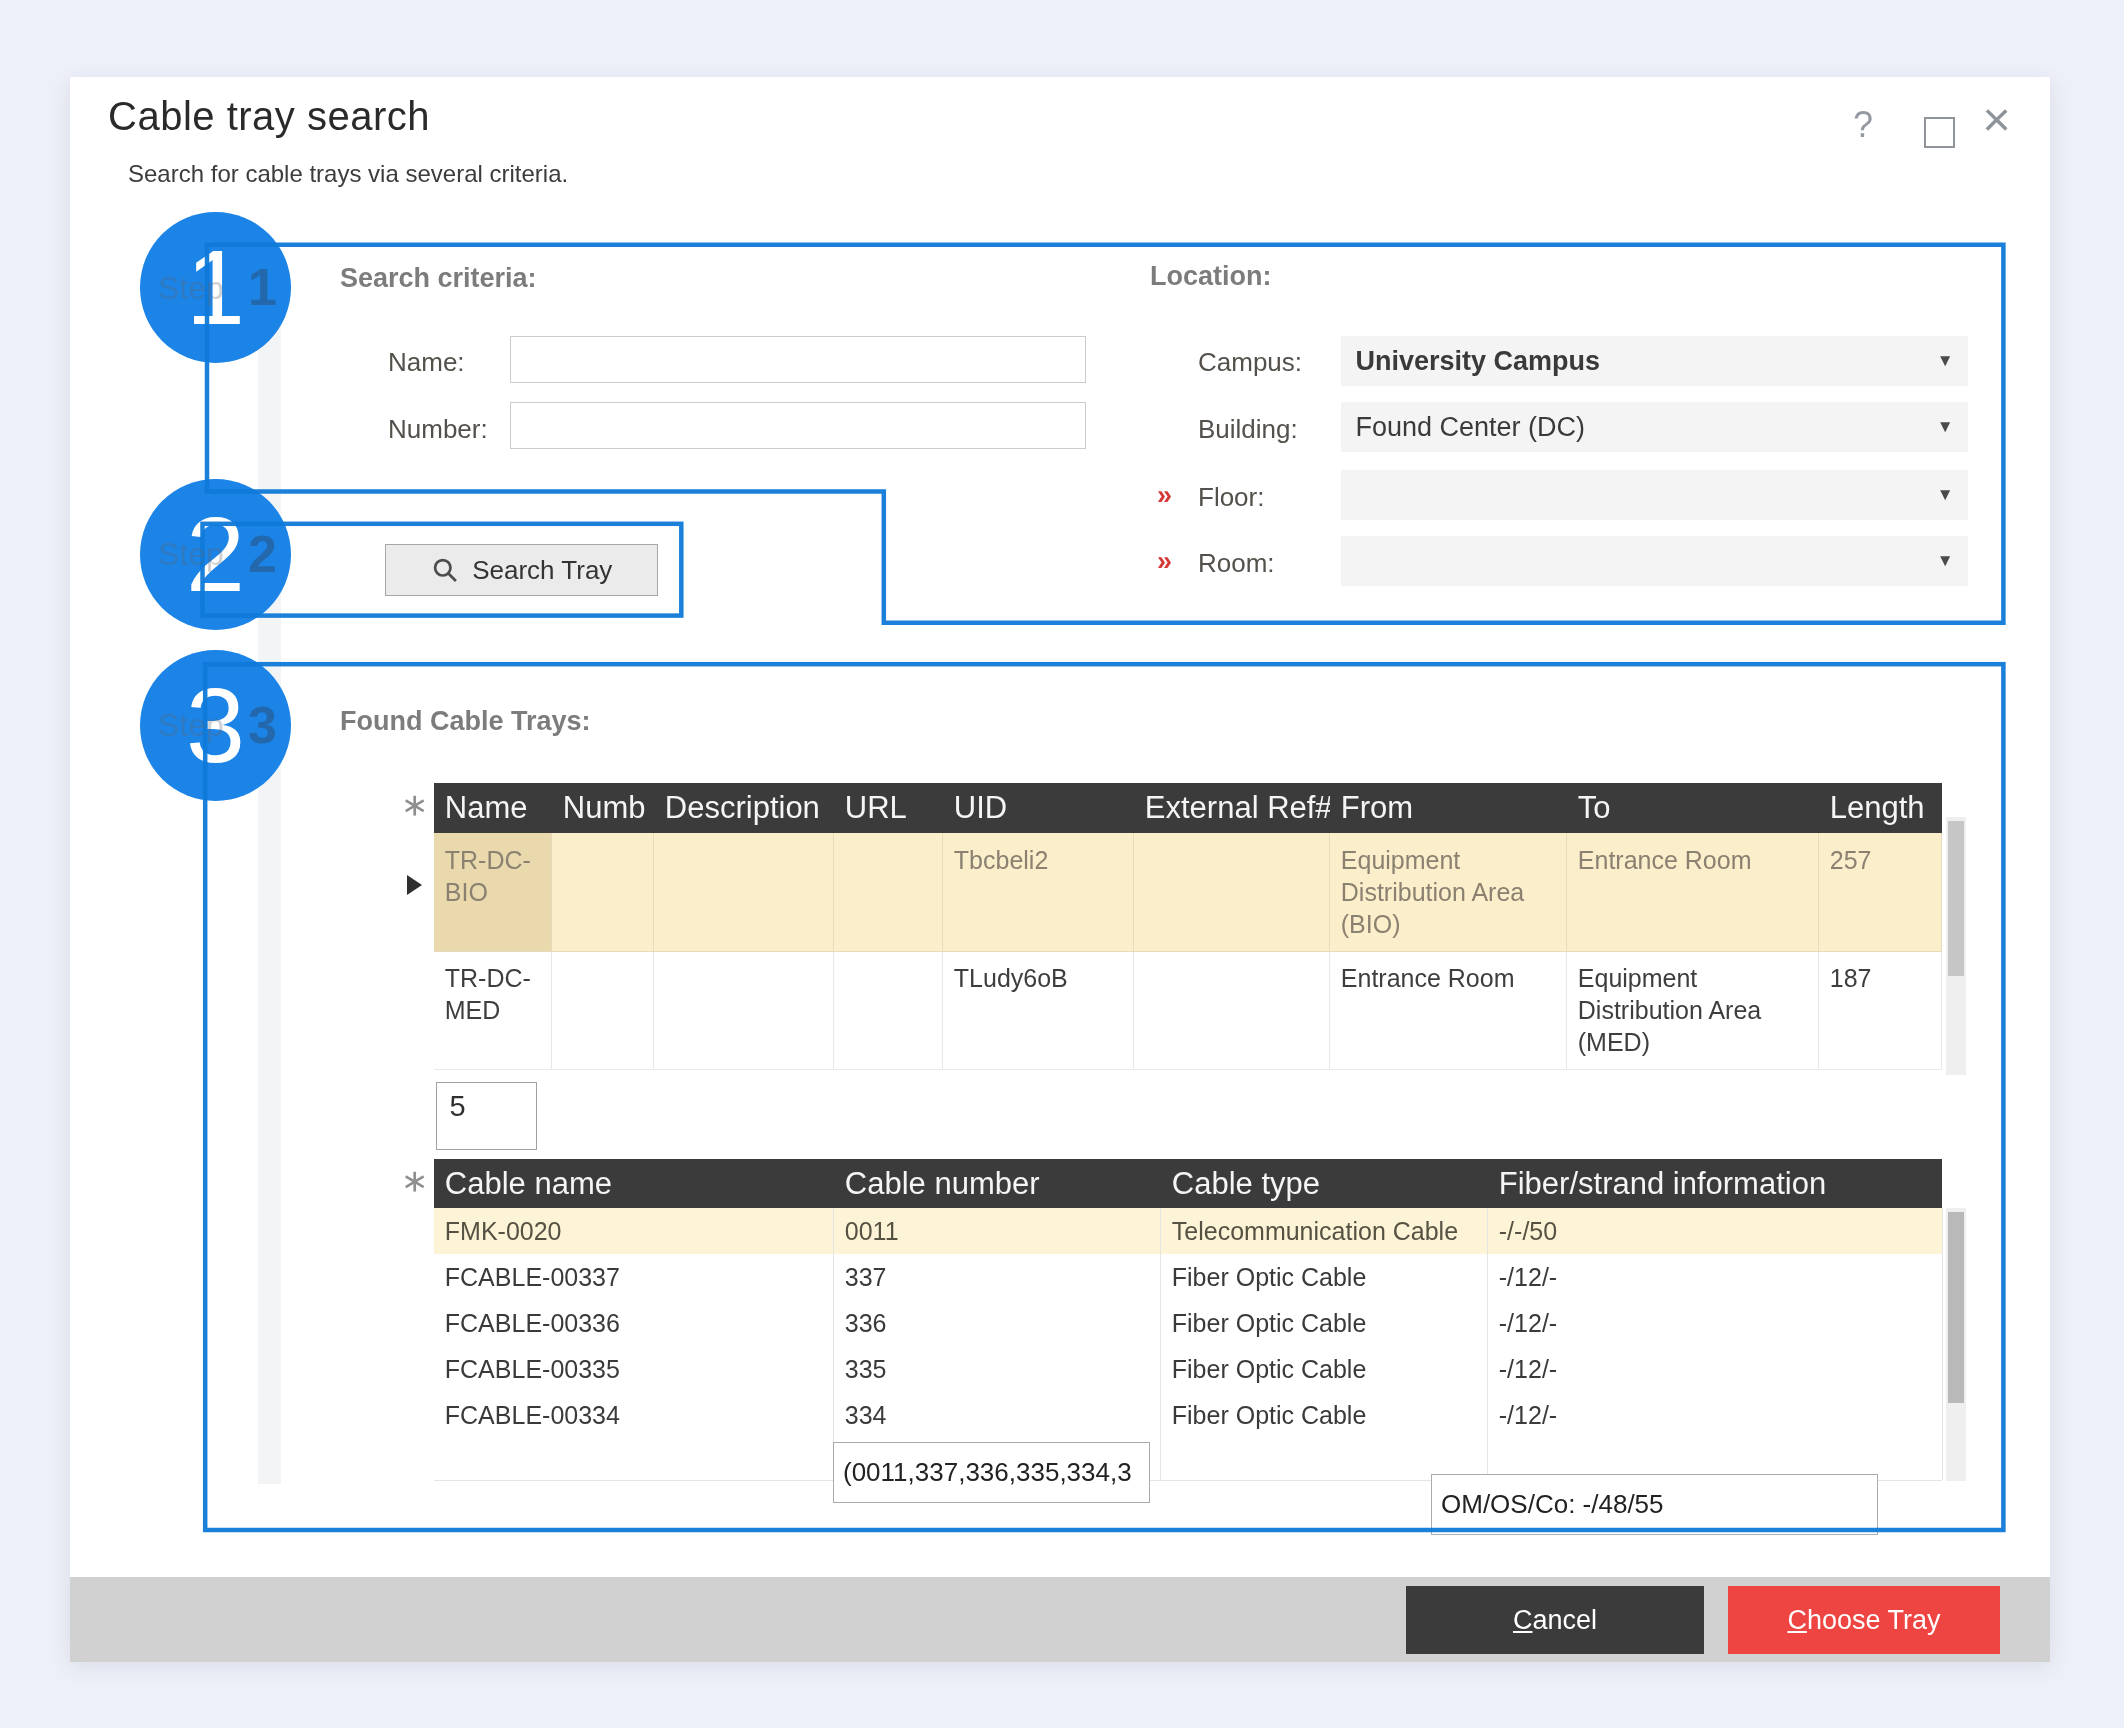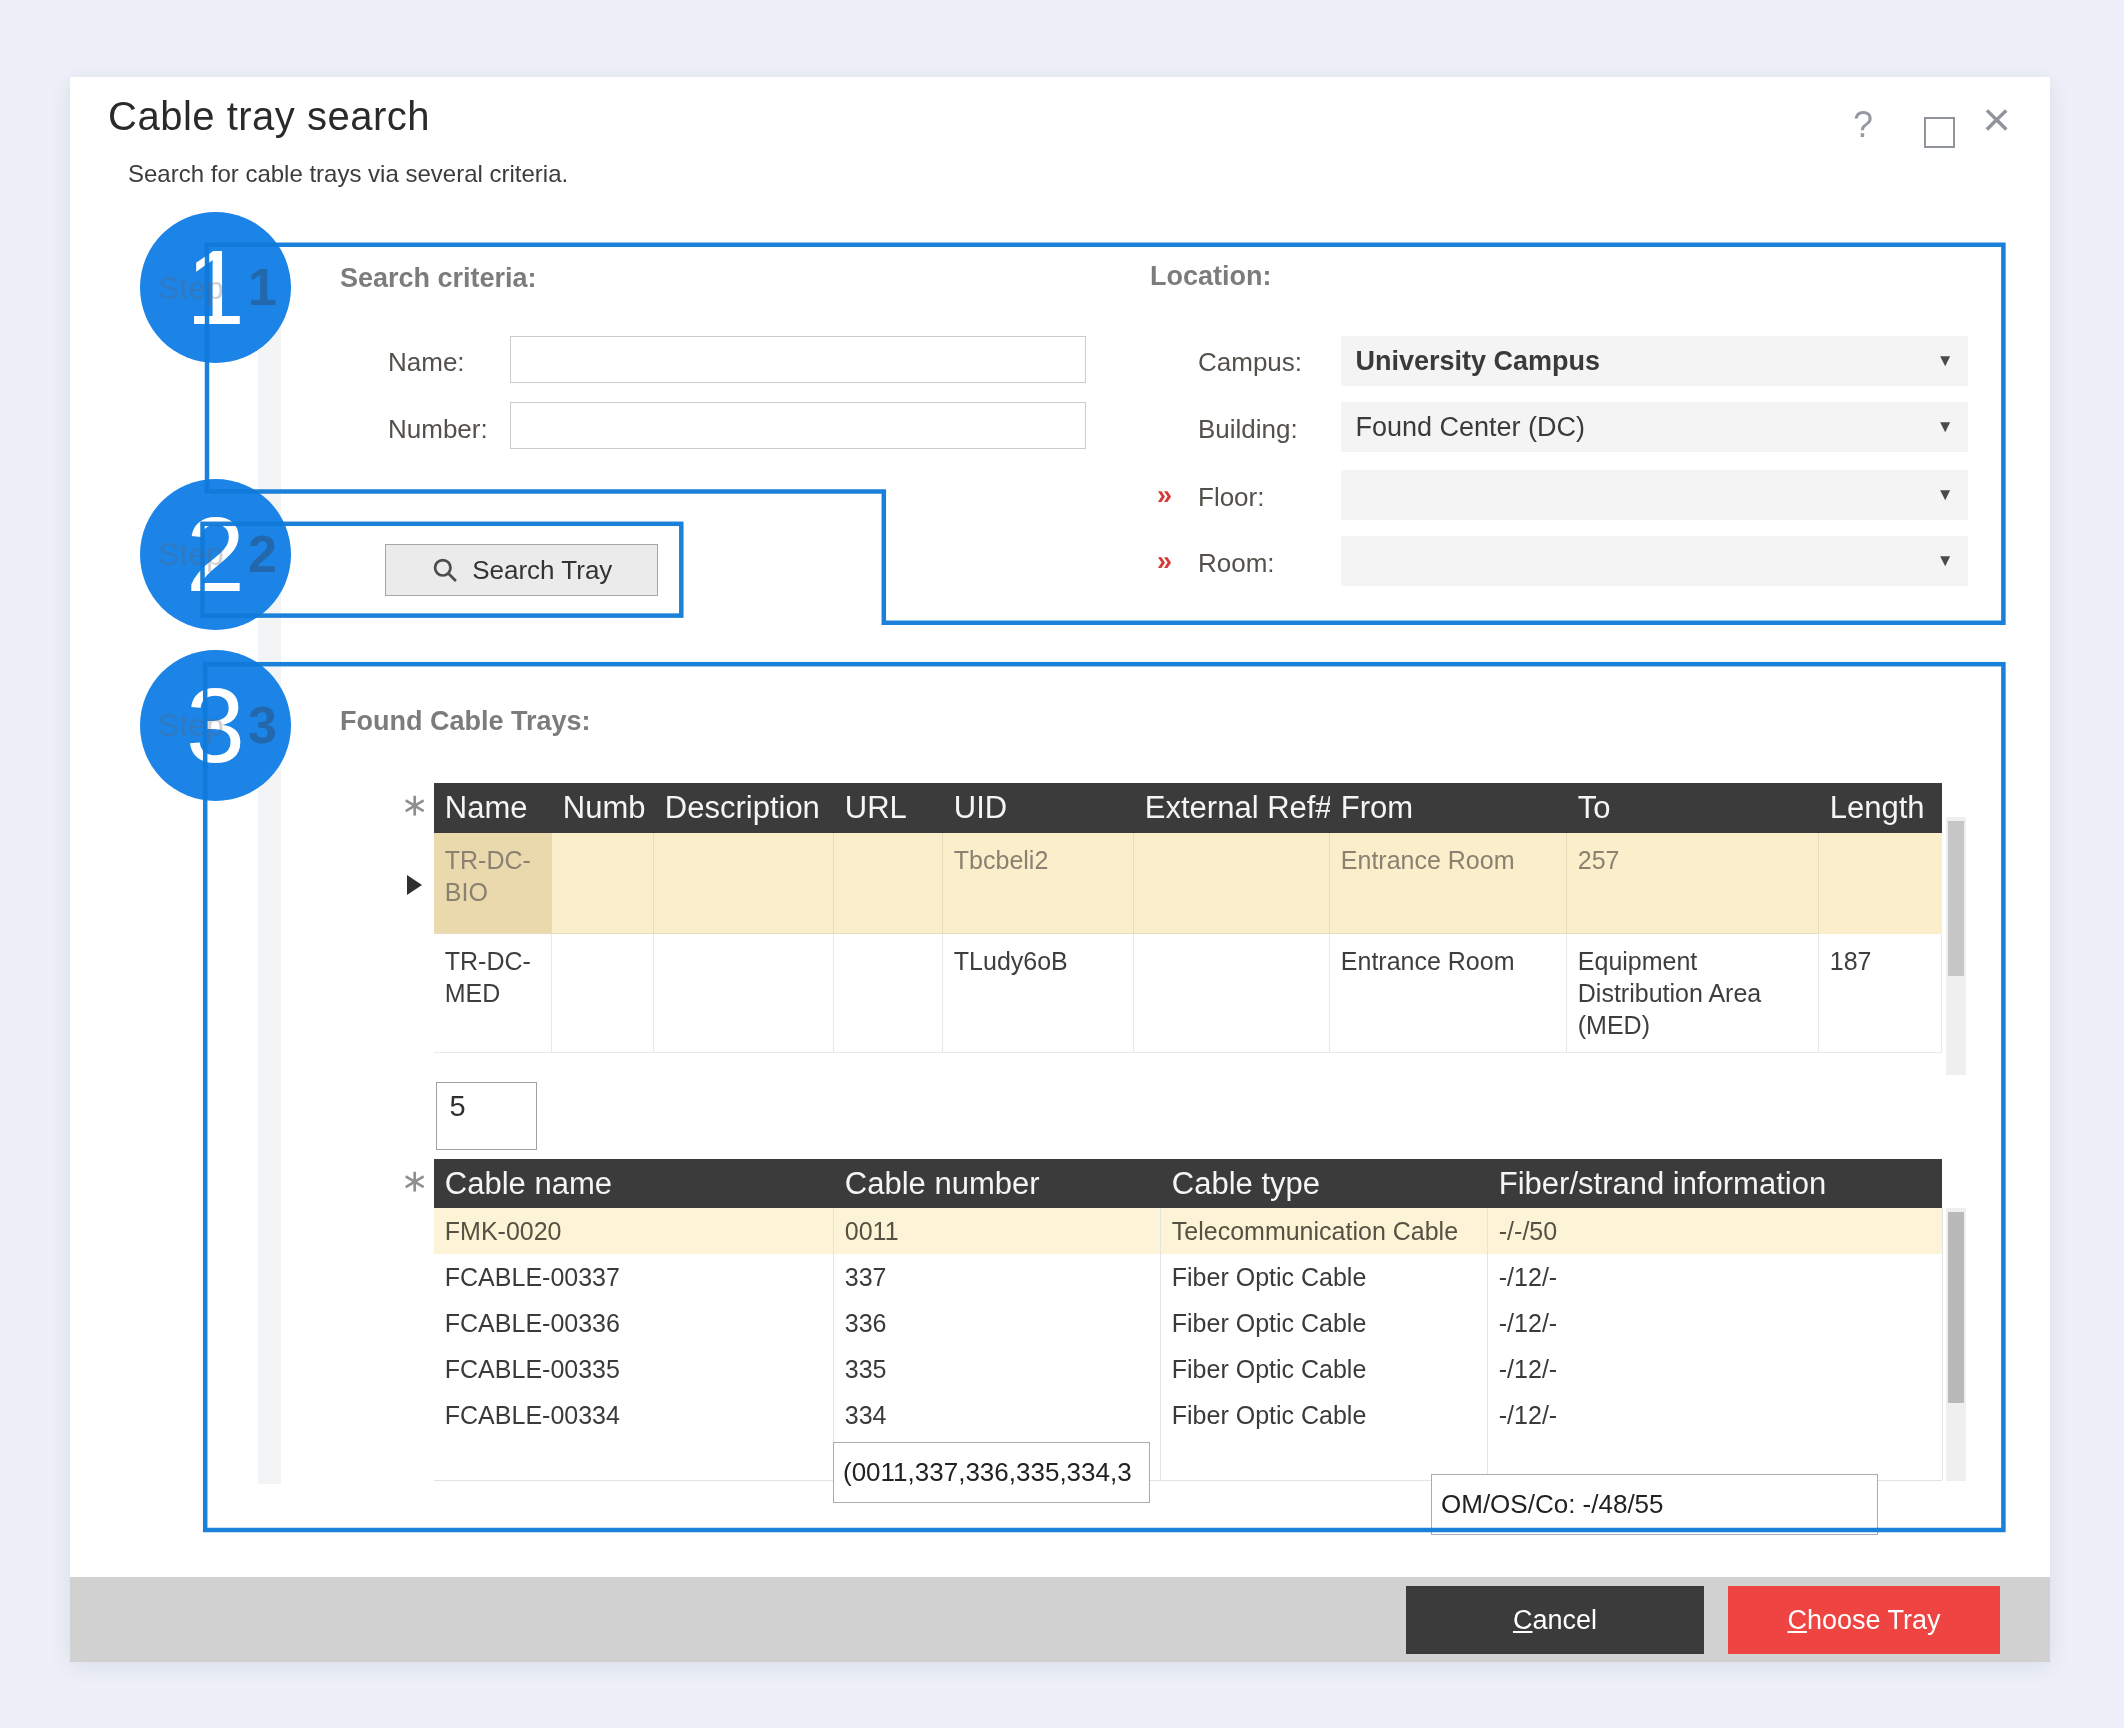--- a/index.html
+++ b/index.html
@@ -200,20 +200,21 @@
     <div>To</div>
     <div>Length</div>
   </div>
   <div class="grid9 tray-row sel row1">
     <div>TR-DC-BIO</div>
     <div></div>
     <div></div>
     <div></div>
     <div>Tbcbeli2</div>
     <div></div>
+    <div>Equipment Distribution Area (BIO)</div>
     <div>Entrance Room</div>
     <div>257</div>
   </div>
   <div class="grid9 tray-row plain row2">
     <div>TR-DC-MED</div>
     <div></div>
     <div></div>
     <div></div>
     <div>TLudy6oB</div>
     <div></div>

